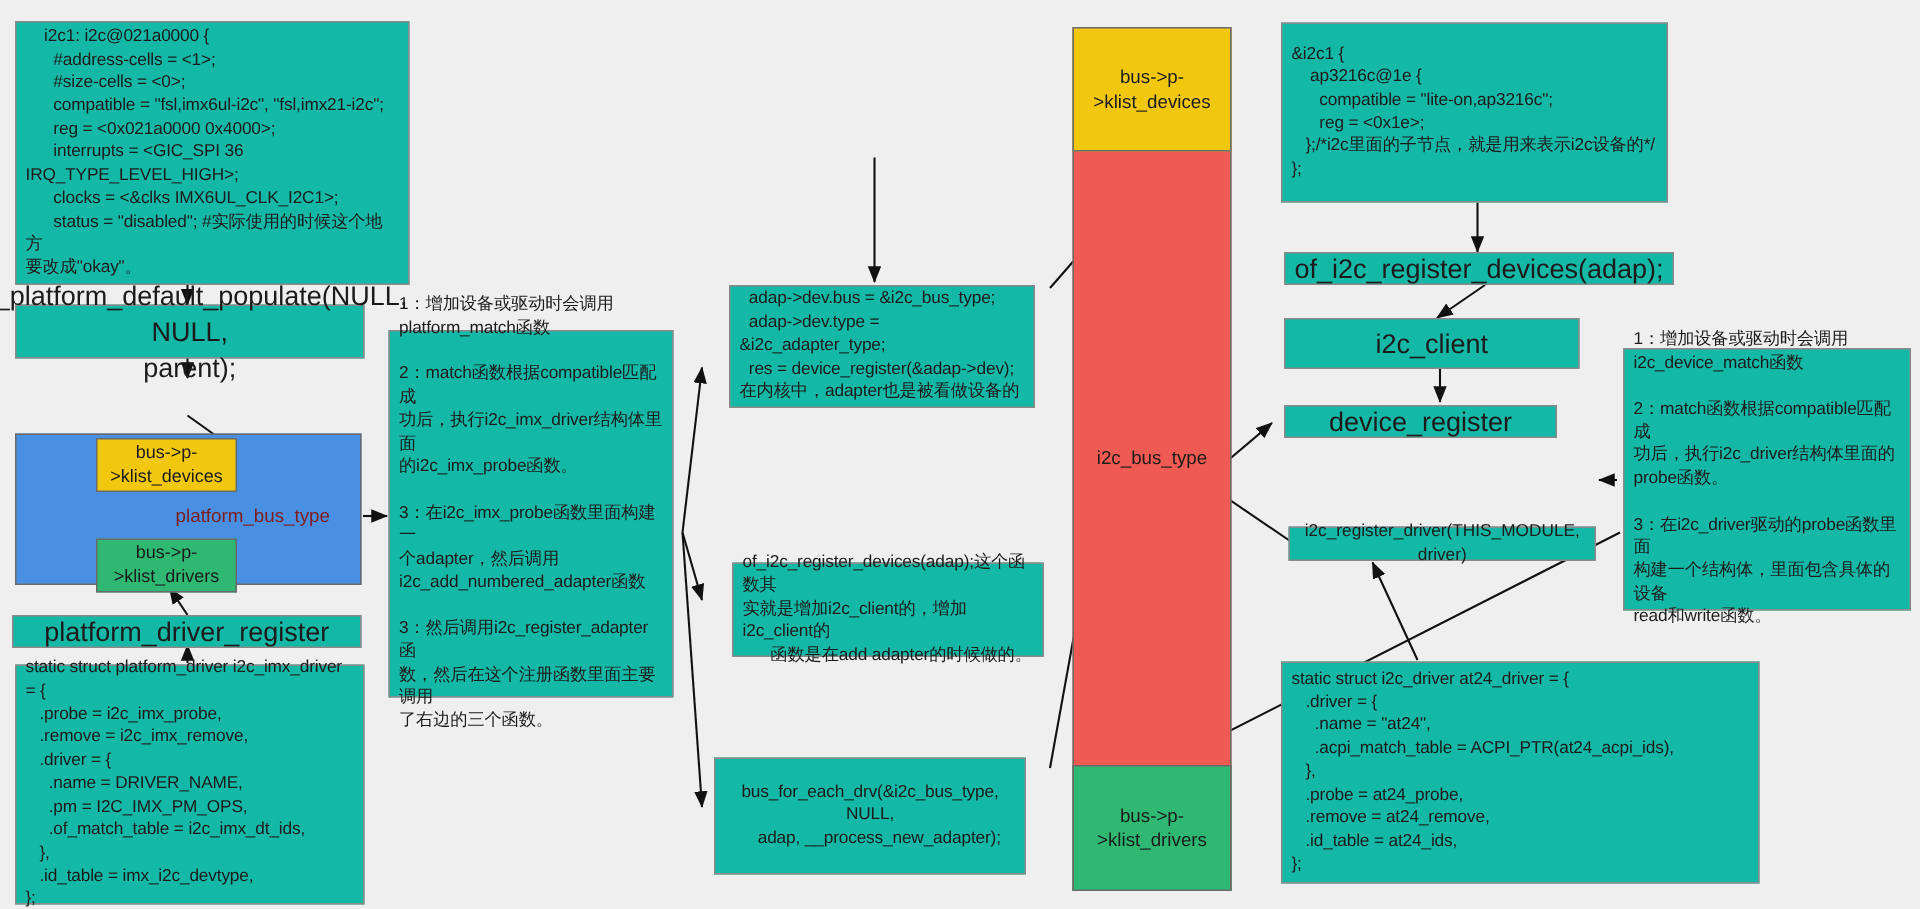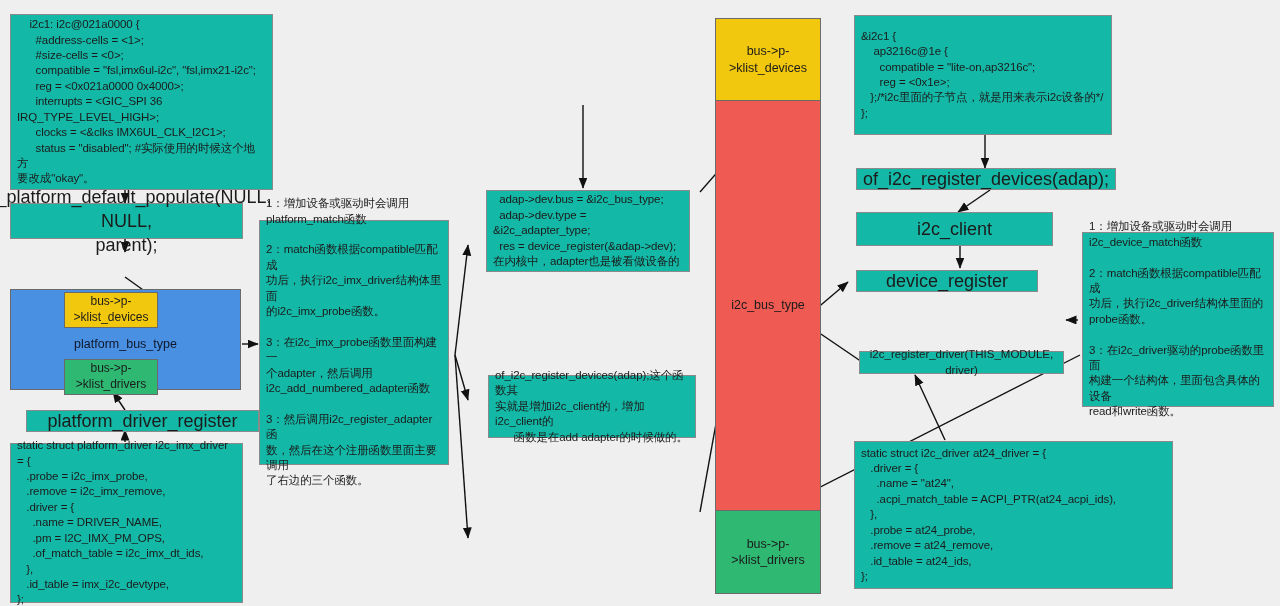--- a/index.html
+++ b/index.html
@@ -105,22 +105,23 @@
     line-height: 1.3;
     white-space: pre-line;
   }
   .plat-yellow { background: #f2c80f; }
   .plat-green  { background: #2eb872; }
   .plat-title {
     position: absolute;
     z-index: 3;
     text-align: center;
     font-size: 12.5px;
-    color: #0f172a;
+    color: #7f1d1d;
     width: 100%;
+    margin-left: 43px;
   }
 </style>
 </head>
 <body>
 
 <div id="canvas">
 
   <svg id="arrows" viewBox="0 0 1280 606" xmlns="http://www.w3.org/2000/svg">
     <defs>
       <marker id="ah" markerWidth="9" markerHeight="9" refX="7.5" refY="3.2" orient="auto" markerUnits="strokeWidth">
@@ -187,21 +188,21 @@
 &gt;klist_devices</span>
   </div>
   <div class="plat-title" style="left:10px; top:337px; width:231px;">
     <span>platform_bus_type</span>
   </div>
   <div class="plat-inner plat-green" style="left:64px; top:359px; width:94px; height:36px;">
     <span>bus-&gt;p-
 &gt;klist_drivers</span>
   </div>
 
-  <div class="box flow" style="left:26px; top:410px; width:233px; height:22px;">
+  <div class="box flow" style="left:8px; top:410px; width:233px; height:22px;">
     <span>platform_driver_register</span>
   </div>
 
   <div class="box code" style="left:10px; top:443px; width:233px; height:160px;">
     <span>static struct platform_driver i2c_imx_driver = {
    .probe = i2c_imx_probe,
    .remove = i2c_imx_remove,
    .driver = {
      .name = DRIVER_NAME,
      .pm = I2C_IMX_PM_OPS,
@@ -235,20 +236,24 @@
   res = device_register(&amp;adap-&gt;dev);
 在内核中，adapter也是被看做设备的</span>
   </div>
 
   <div class="box note" style="left:476px; top:375px; width:208px; height:63px;margin-left:12px;">
     <span>of_i2c_register_devices(adap);这个函数其
 实就是增加i2c_client的，增加i2c_client的
       函数是在add adapter的时候做的。</span>
   </div>
 
+  <div class="box code center-text" style="left:476px; top:505px; width:208px; height:78px; text-align:center;">
+    <span style="text-align:center;">bus_for_each_drv(&amp;i2c_bus_type, NULL,
+    adap, __process_new_adapter);</span>
+  </div>
 
   <div class="buscol bus-red" style="left:715px; top:18px; width:106px; height:576px;"></div>
   <div class="buscol bus-yellow" style="left:715px; top:18px; width:106px; height:83px;"></div>
   <div class="buslabel" style="left:715px; top:18px; width:106px; height:83px;">
     <span>bus-&gt;p-
 &gt;klist_devices</span>
   </div>
   <div class="buslabel" style="left:715px; top:290px; width:106px; height:30px;">
     <span>i2c_bus_type</span>
   </div>

